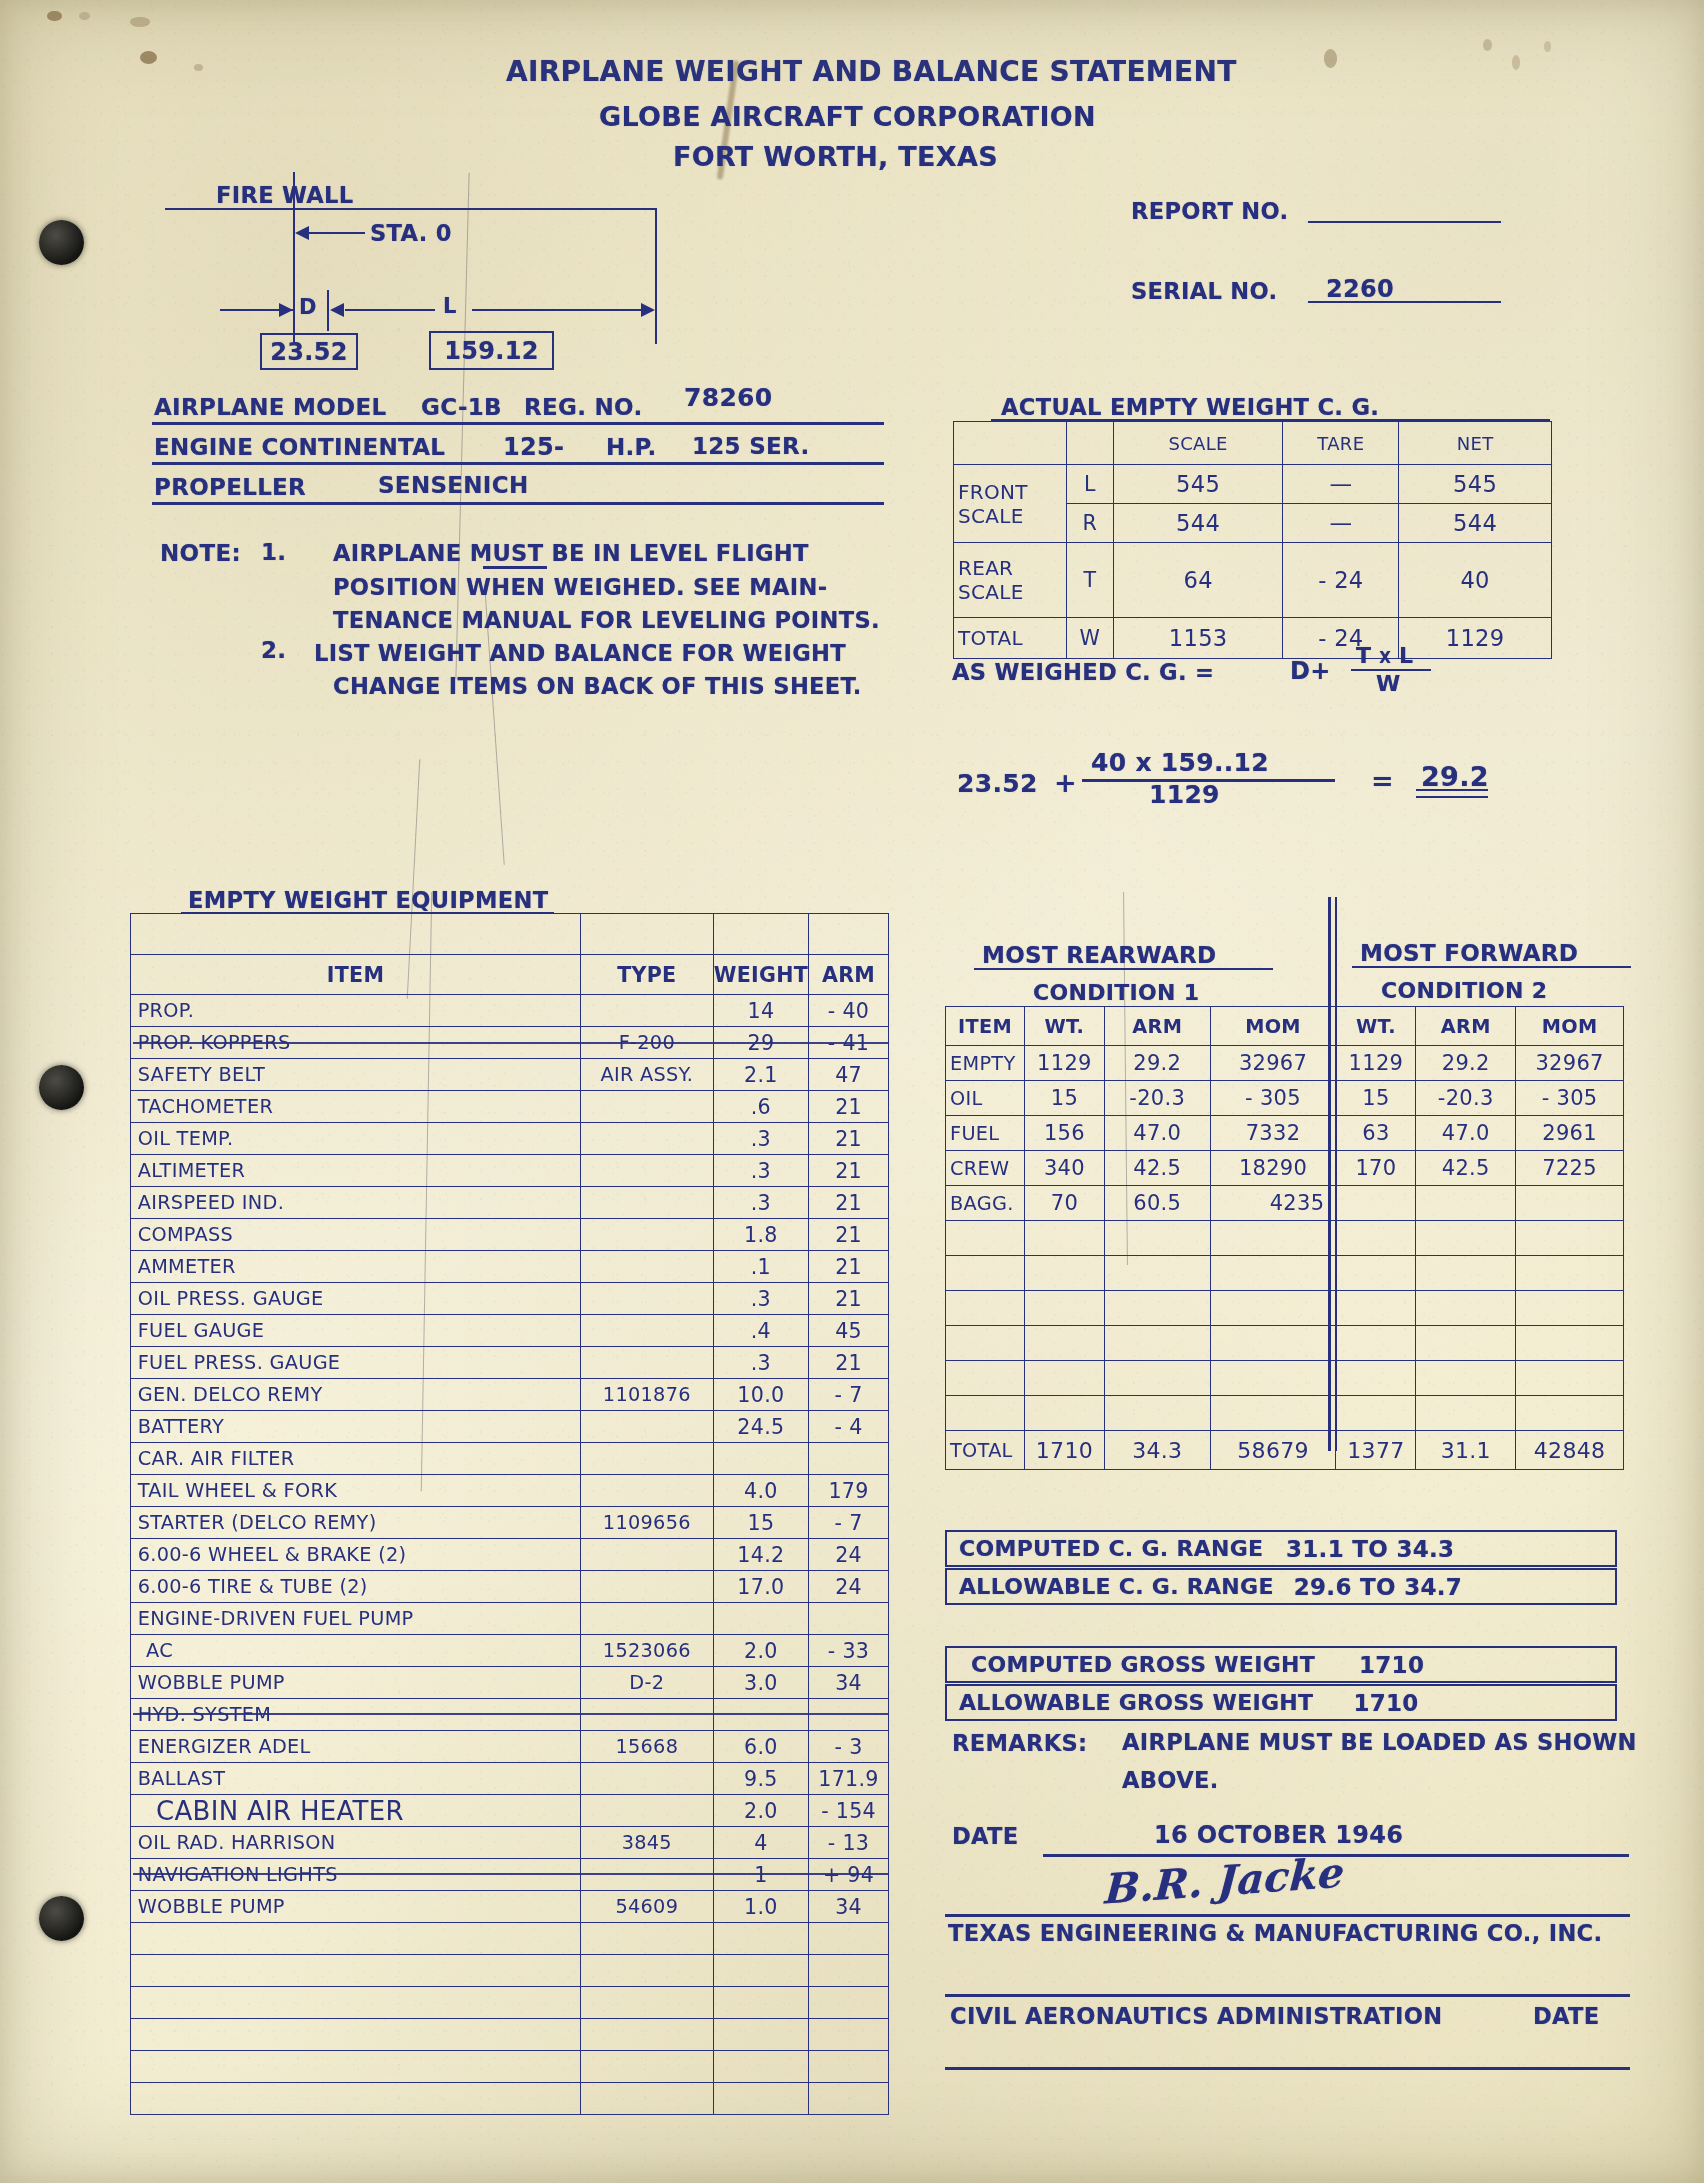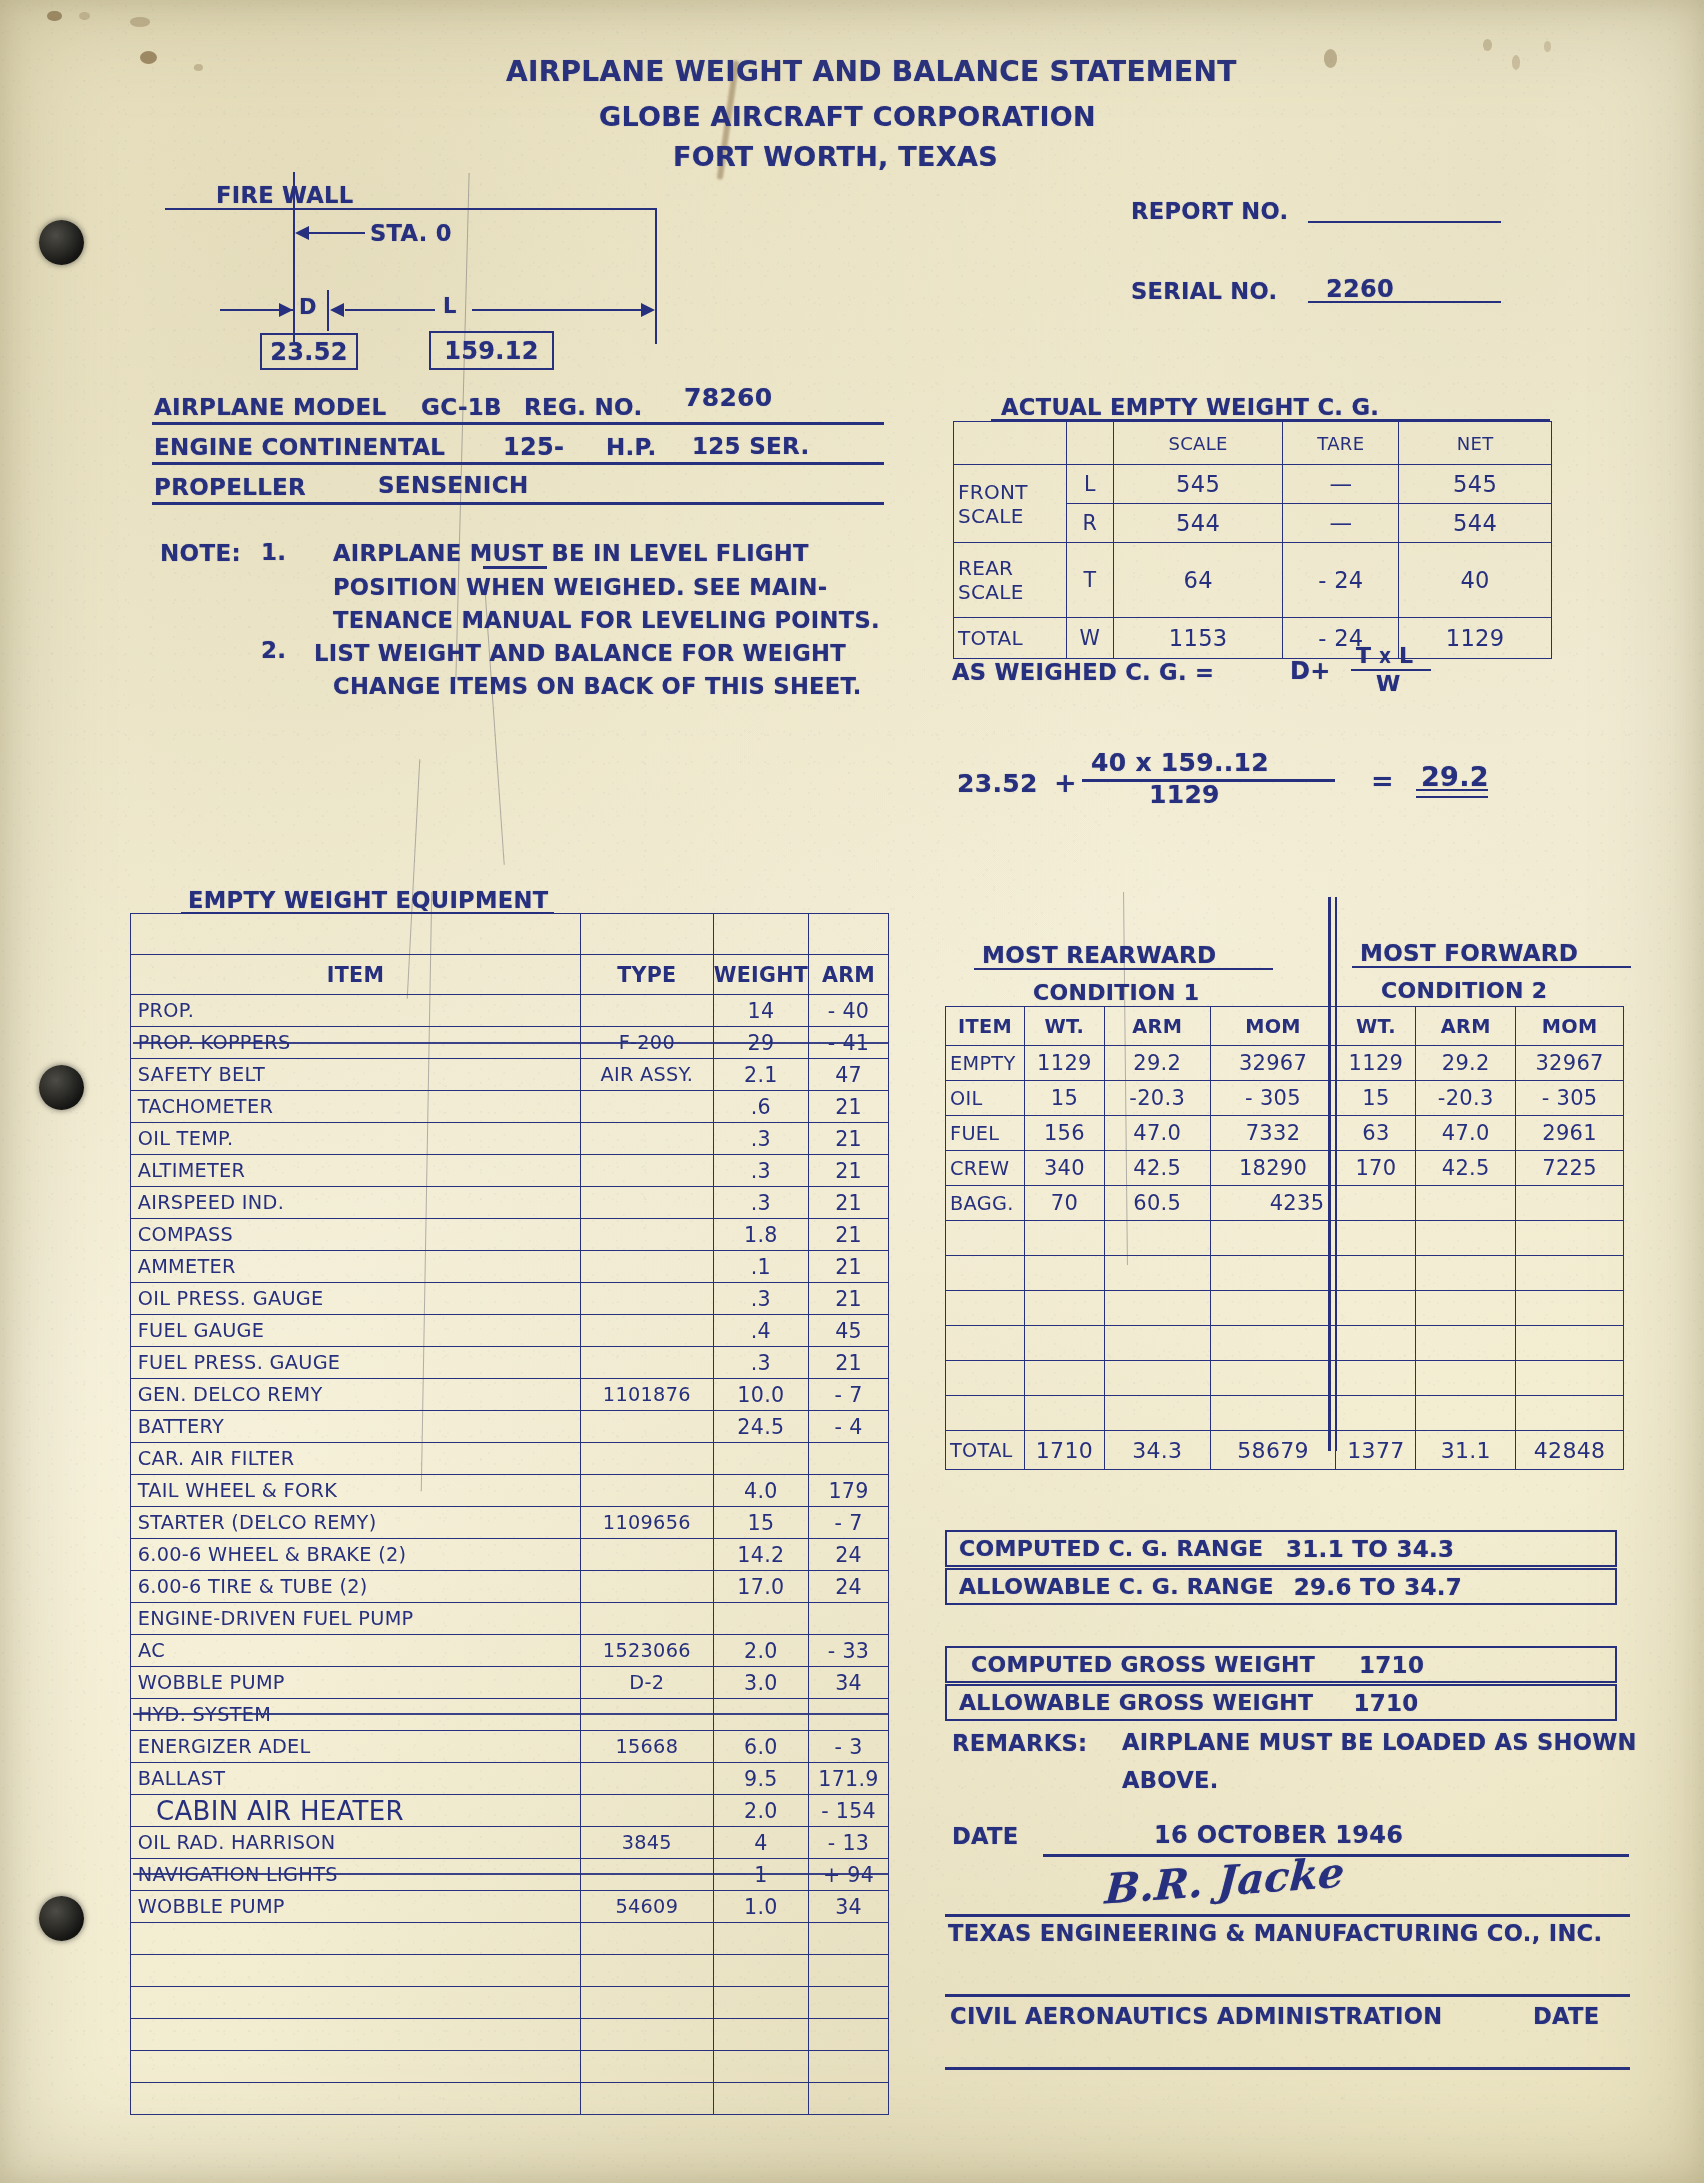--- a/index.html
+++ b/index.html
@@ -347,21 +347,21 @@
           <td style="font-size:20.6px;">17.0</td>
           <td style="font-size:20.6px;">24</td>
         </tr>
         <tr style="height:32px;">
           <td style="text-align:left;padding-left:6.7px;font-size:19.3px;">ENGINE-DRIVEN FUEL PUMP</td>
           <td style="font-size:19.3px;"></td>
           <td style="font-size:20.6px;"></td>
           <td style="font-size:20.6px;"></td>
         </tr>
         <tr style="height:32px;">
-          <td style="text-align:left;padding-left:7px;font-size:19.3px;">AC</td>
+          <td style="text-align:left;padding-left:15px;font-size:19.3px;">AC</td>
           <td style="font-size:19.3px;">1523066</td>
           <td style="font-size:20.6px;">2.0</td>
           <td style="font-size:20.6px;">- 33</td>
         </tr>
         <tr style="height:32px;">
           <td style="text-align:left;padding-left:6.7px;font-size:19.3px;position:relative;">WOBBLE PUMP</td>
           <td style="font-size:19.3px;">D-2</td>
           <td style="font-size:20.6px;">3.0</td>
           <td style="font-size:20.6px;">34</td>
         </tr>

